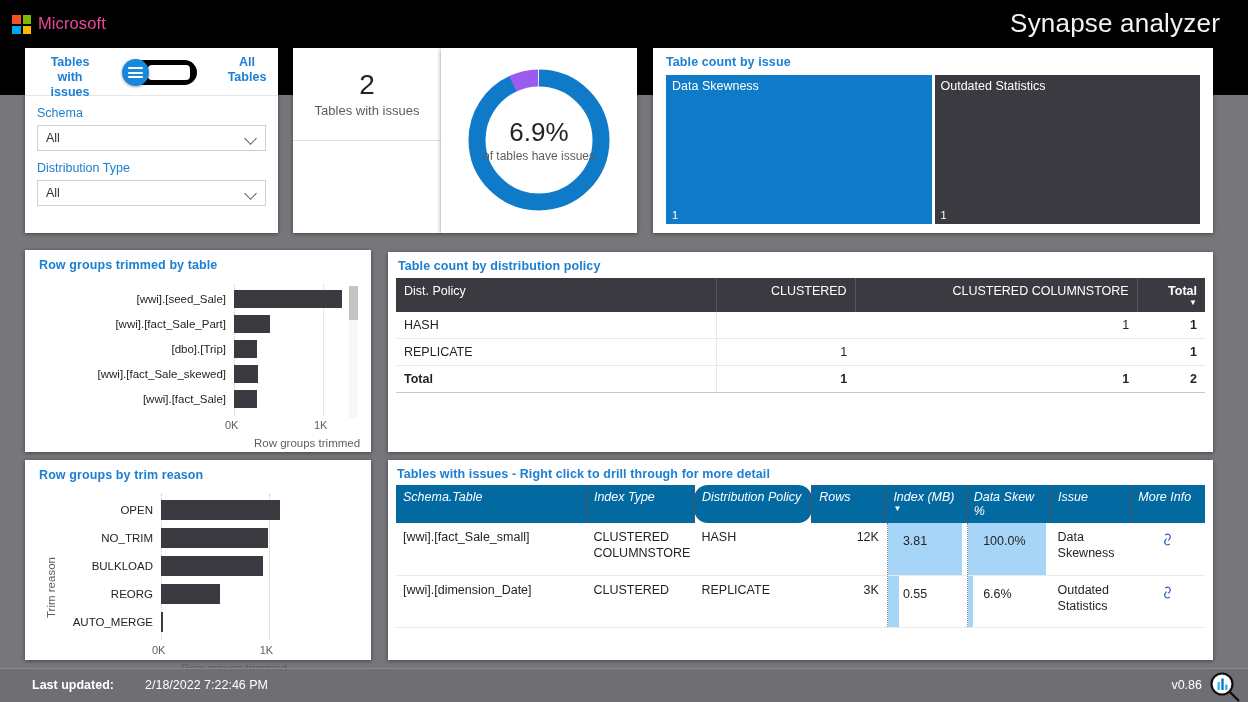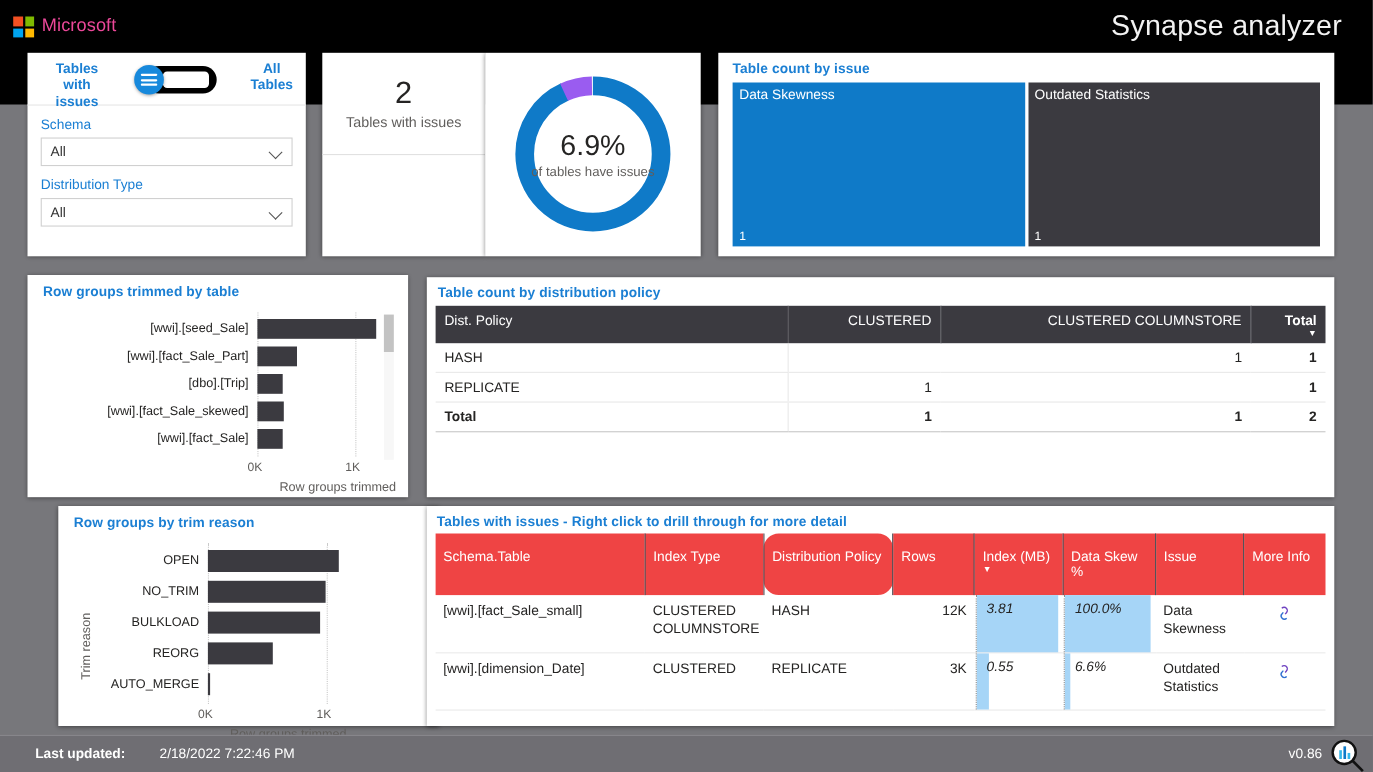--- a/index.html
+++ b/index.html
@@ -96,21 +96,21 @@
 
   
   #treemap-card{ left:653px; top:48px; width:560px; height:185px; }
   .tm-body{ position:absolute; left:13px; top:27px; right:13px; bottom:9px; display:flex; gap:3px;}
   .tm-cell{ position:relative; flex:1; }
   .tm-name{ position:absolute; left:6px; top:4px; color:#fff; font-size:12.5px;}
   .tm-val{ position:absolute; left:6px; bottom:3px; color:#fff; font-size:11px;}
 
   
   #rg-table-card{ left:25px; top:250px; width:346px; height:202px; }
-  #rg-reason-card{ left:25px; top:460px; width:346px; height:200px;margin-left:28px; }
+  #rg-reason-card{ left:25px; top:460px; width:346px; height:200px; }
   .chart-area{ position:absolute; }
   .cat-label{ position:absolute; font-size:11.5px; color:#252423; text-align:right; white-space:nowrap;}
   .bar{ position:absolute; background:#3b3a40; }
   .gridline{ position:absolute; width:0; border-left:1px dotted #c9c9c9; }
   .axis-tick{ position:absolute; font-size:11px; color:#605e5c; }
   .axis-title{ position:absolute; font-size:11.5px; color:#605e5c; }
   .y-axis-title{
     position:absolute; font-size:11.5px; color:#605e5c;
     transform:rotate(-90deg); transform-origin:left top; white-space:nowrap;
   }
@@ -127,30 +127,31 @@
   table.pbi th.num{ text-align:right; }
   table.pbi td{ padding:6px 8px; color:#252423; border-bottom:1px solid #e8e8e8; }
   table.pbi td.num{ text-align:right; }
   table.pbi tr.total td{ font-weight:bold; border-bottom:1px solid #c8c8c8; }
   .sort-caret{ display:block; color:#fff; font-size:8px; line-height:7px; margin-top:1px; text-align:right;}
 
   
   #issues-card{ left:388px; top:460px; width:825px; height:200px; }
   table.issues{ border-collapse:collapse; width:100%; font-size:12.5px; table-layout:fixed; }
   table.issues th{
-    background:#ef4444; color:#fff; font-weight:normal; text-align:left;
-    padding:14px 7px; vertical-align:top; border-right:1px solid #54535a;
+    background:#0369a1; color:#fff; font-weight:normal; text-align:left;
+    padding:5px 7px; vertical-align:top; border-right:1px solid #54535a;
     height:38px;
+    font-style:italic;
   }
   table.issues td{
     padding:6px 7px; color:#252423; vertical-align:top;
     border-bottom:1px solid #eaeaea; line-height:16px;
   }
   table.issues td.num{ text-align:right; }
-  .databar-cell{ position:relative; padding:4px !important; height:100%;font-style:italic; }
+  .databar-cell{ position:relative; padding:10px !important; height:100%; }
   .databar-cell .fill{ position:absolute; left:2px; top:0; bottom:0; background:#a6d5f7; }
   .databar-cell .axisline{ position:absolute; left:1px; top:0; bottom:0; border-left:1px dotted #8a8a8a;}
   .databar-cell .txt{ position:relative; text-align:right; padding:6px 7px; }
   .link-icon{ display:block; margin:4px auto 0 auto; width:15px; height:13px;}
 
   
   .footer{
     position:absolute; left:0; bottom:0; width:1248px; height:34px;
     background:#6f6e73; border-top:1px solid #8a898e;
   }

